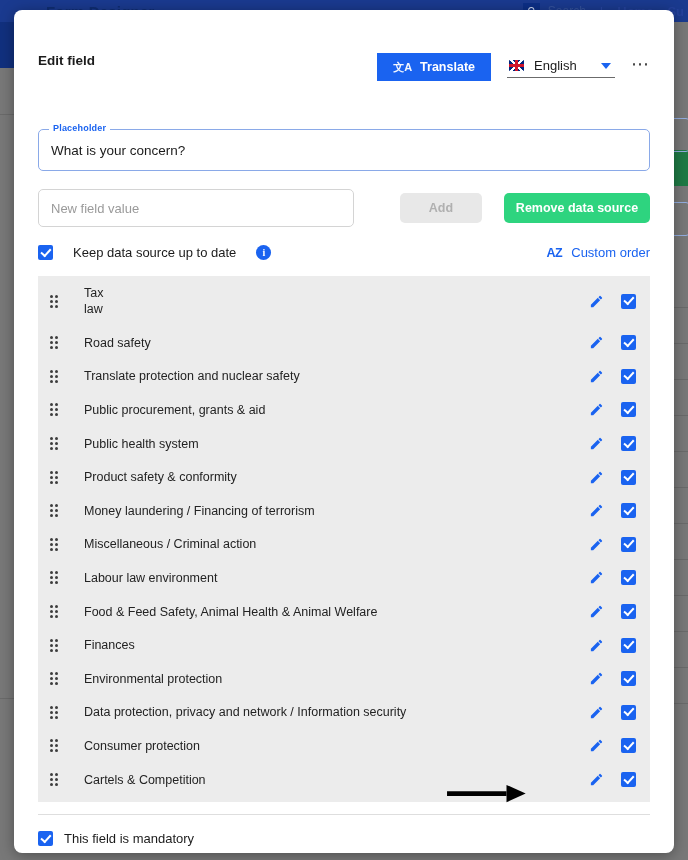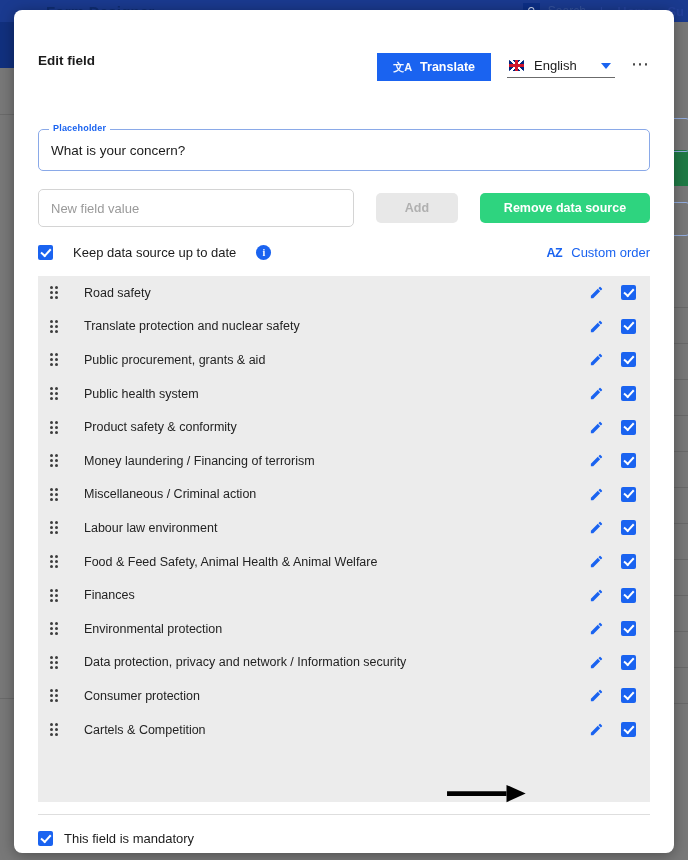--- a/index.html
+++ b/index.html
@@ -248,21 +248,21 @@
     color: #b0b0b0;
     border: none;
     border-radius: 5px;
     font-size: 12.5px;
     font-weight: bold;
     font-family: "Liberation Sans", sans-serif;
     cursor: default;
   }
   #remove-datasource-button {
     margin-left: 18px;
-    width: 170px; height: 30px;
+    width: 146px; height: 30px;
     background: #2ed47f;
     color: #fff;
     border: none;
     border-radius: 5px;
     font-size: 12.5px;
     font-weight: bold;
     font-family: "Liberation Sans", sans-serif;
     cursor: pointer;
   }
 
@@ -507,20 +507,38 @@
     <span id="keep-label">Keep data source up to date</span>
     <span id="info-icon">i</span>
 
     <div id="custom-order">
       <span id="sort-az-icon">AZ</span>
       <span>Custom order</span>
     </div>
   </div>
 
   <div id="options-list">
+      <div class="option-row tall">
+        <span class="drag-handle">
+          <i></i>
+          <i></i>
+          <i></i>
+          <i></i>
+          <i></i>
+          <i></i>
+        </span>
+        <span class="option-label">Tax
+law</span>
+        <span class="row-actions">
+          <svg class="pencil-icon" viewBox="0 0 24 24">
+            <path d="M3 17.25V21h3.75L17.81 9.94l-3.75-3.75L3 17.25zM20.71 7.04a1 1 0 0 0 0-1.41l-2.34-2.34a1 1 0 0 0-1.41 0l-1.83 1.83 3.75 3.75 1.83-1.83z" fill="currentColor"></path>
+          </svg>
+          <span class="cb"></span>
+        </span>
+      </div>
       <div class="option-row">
         <span class="drag-handle">
           <i></i>
           <i></i>
           <i></i>
           <i></i>
           <i></i>
           <i></i>
         </span>
         <span class="option-label">Road safety</span>

